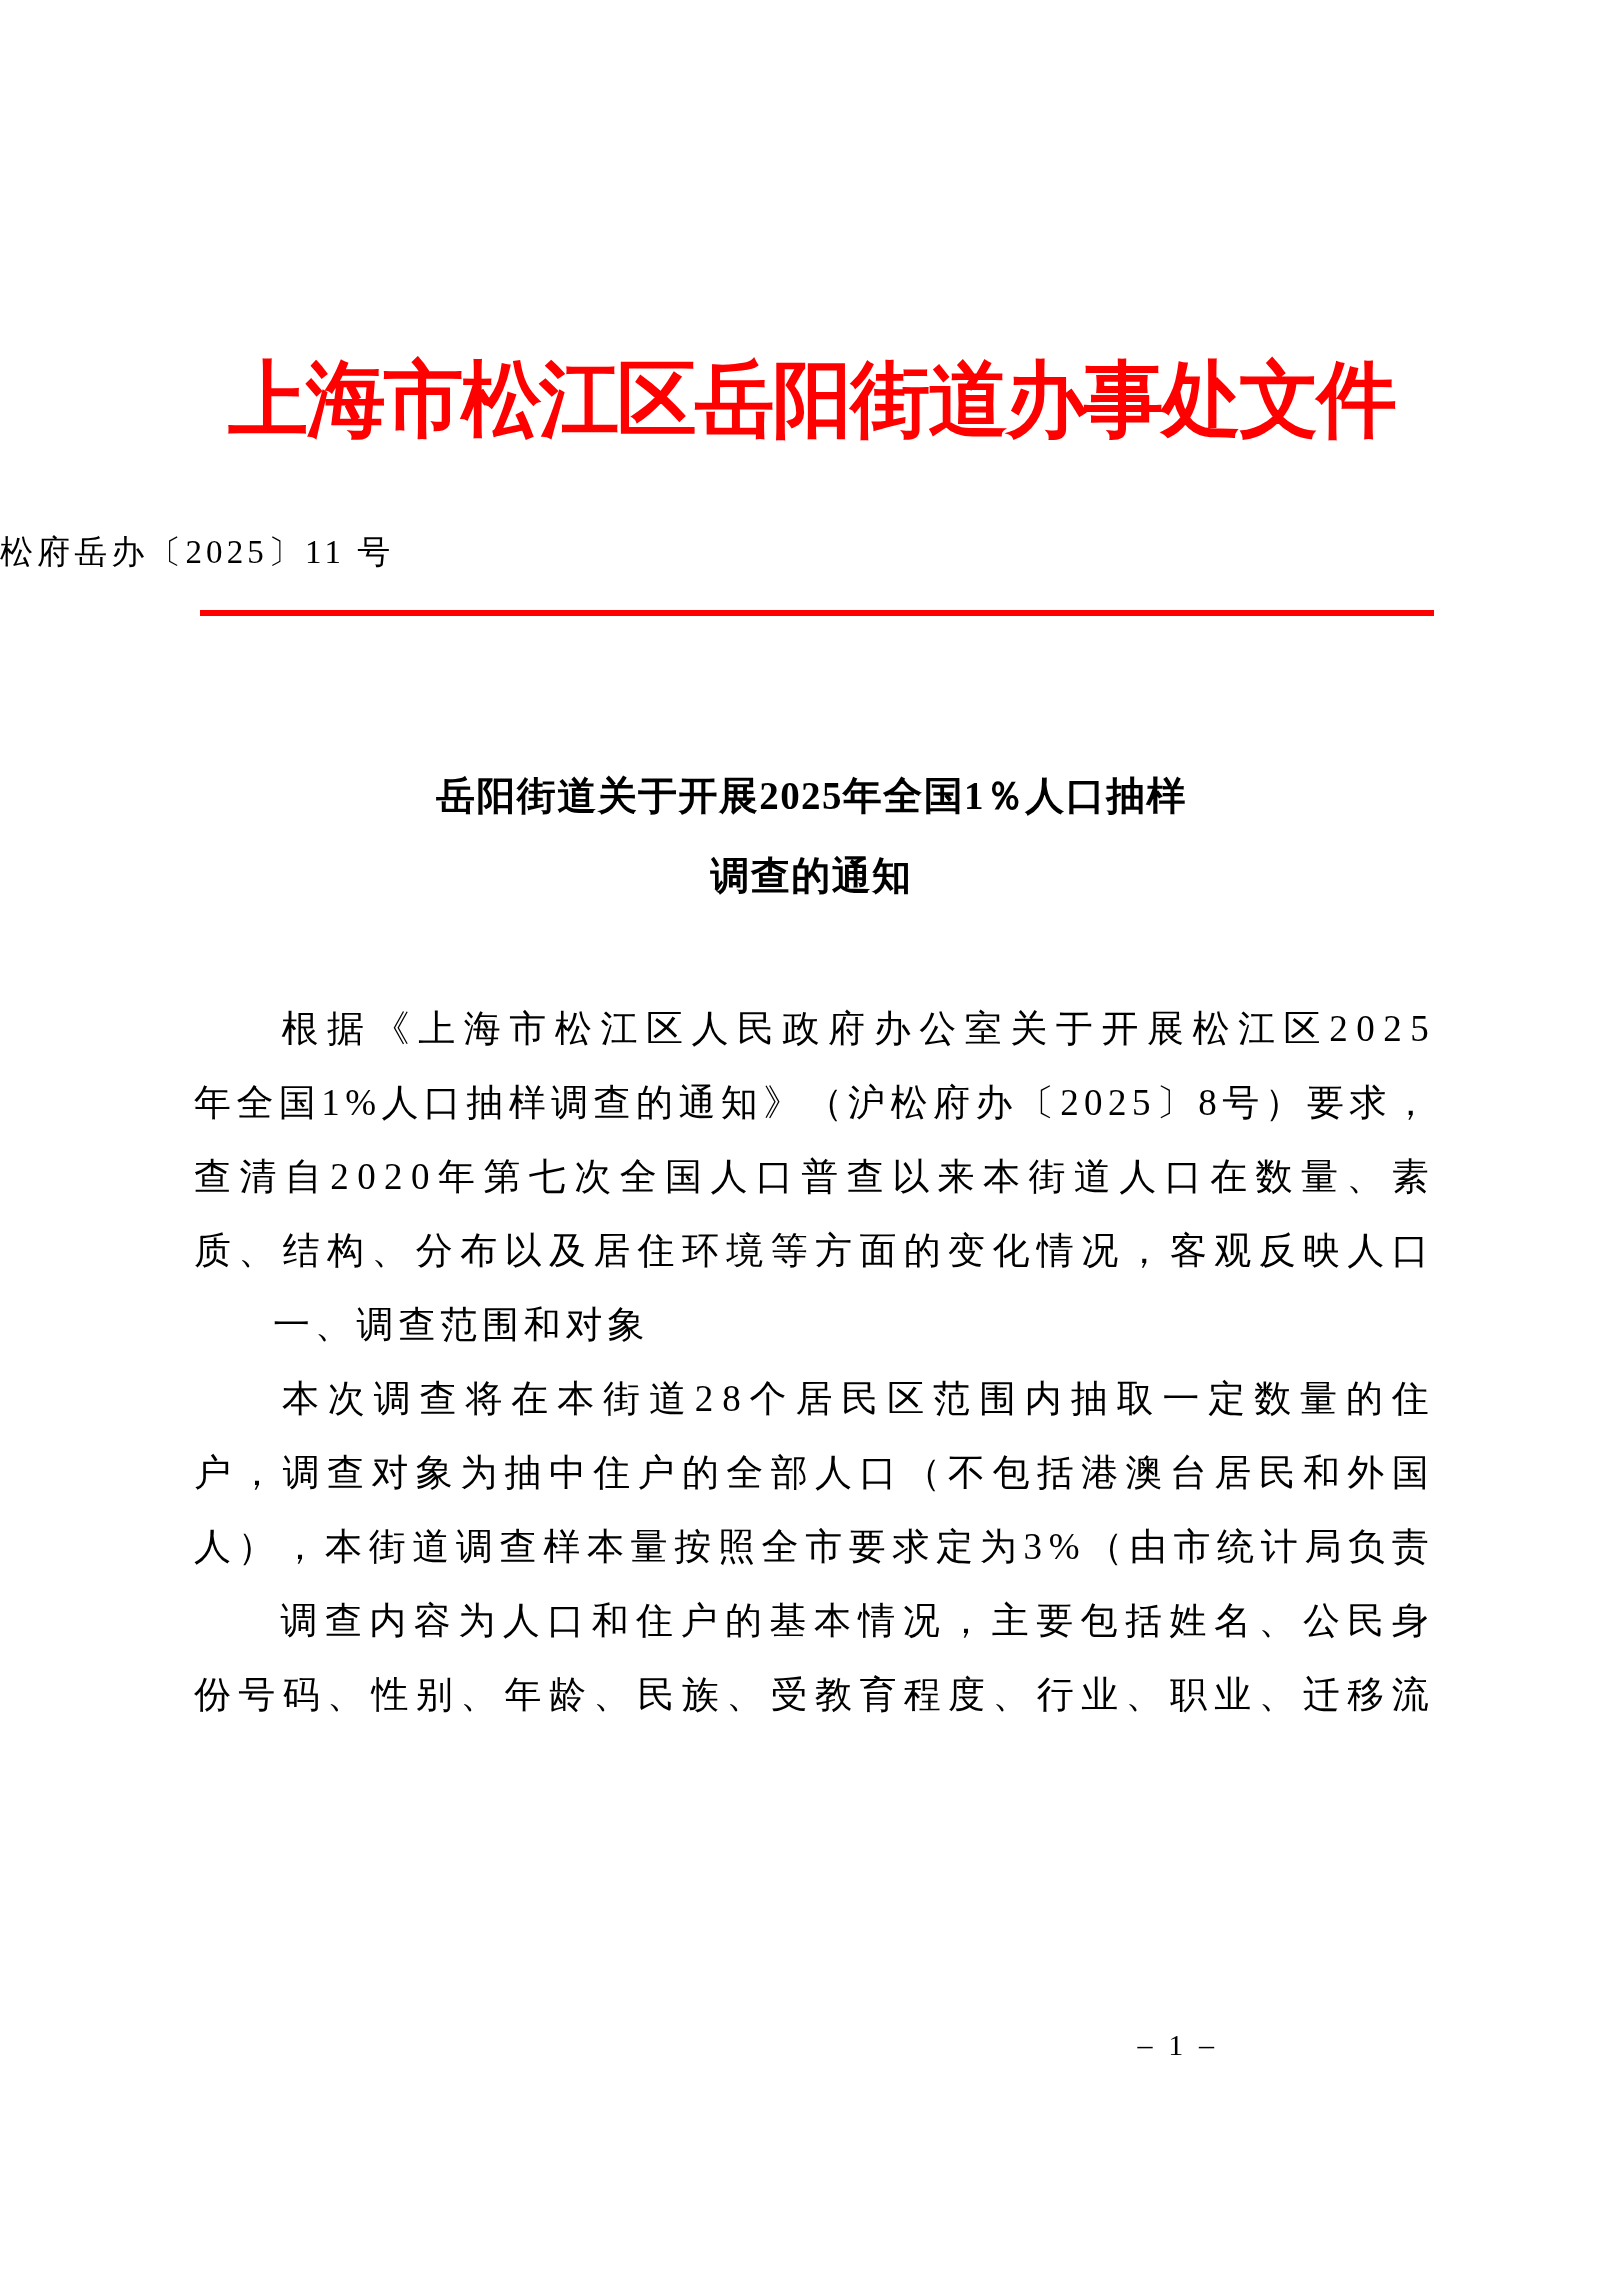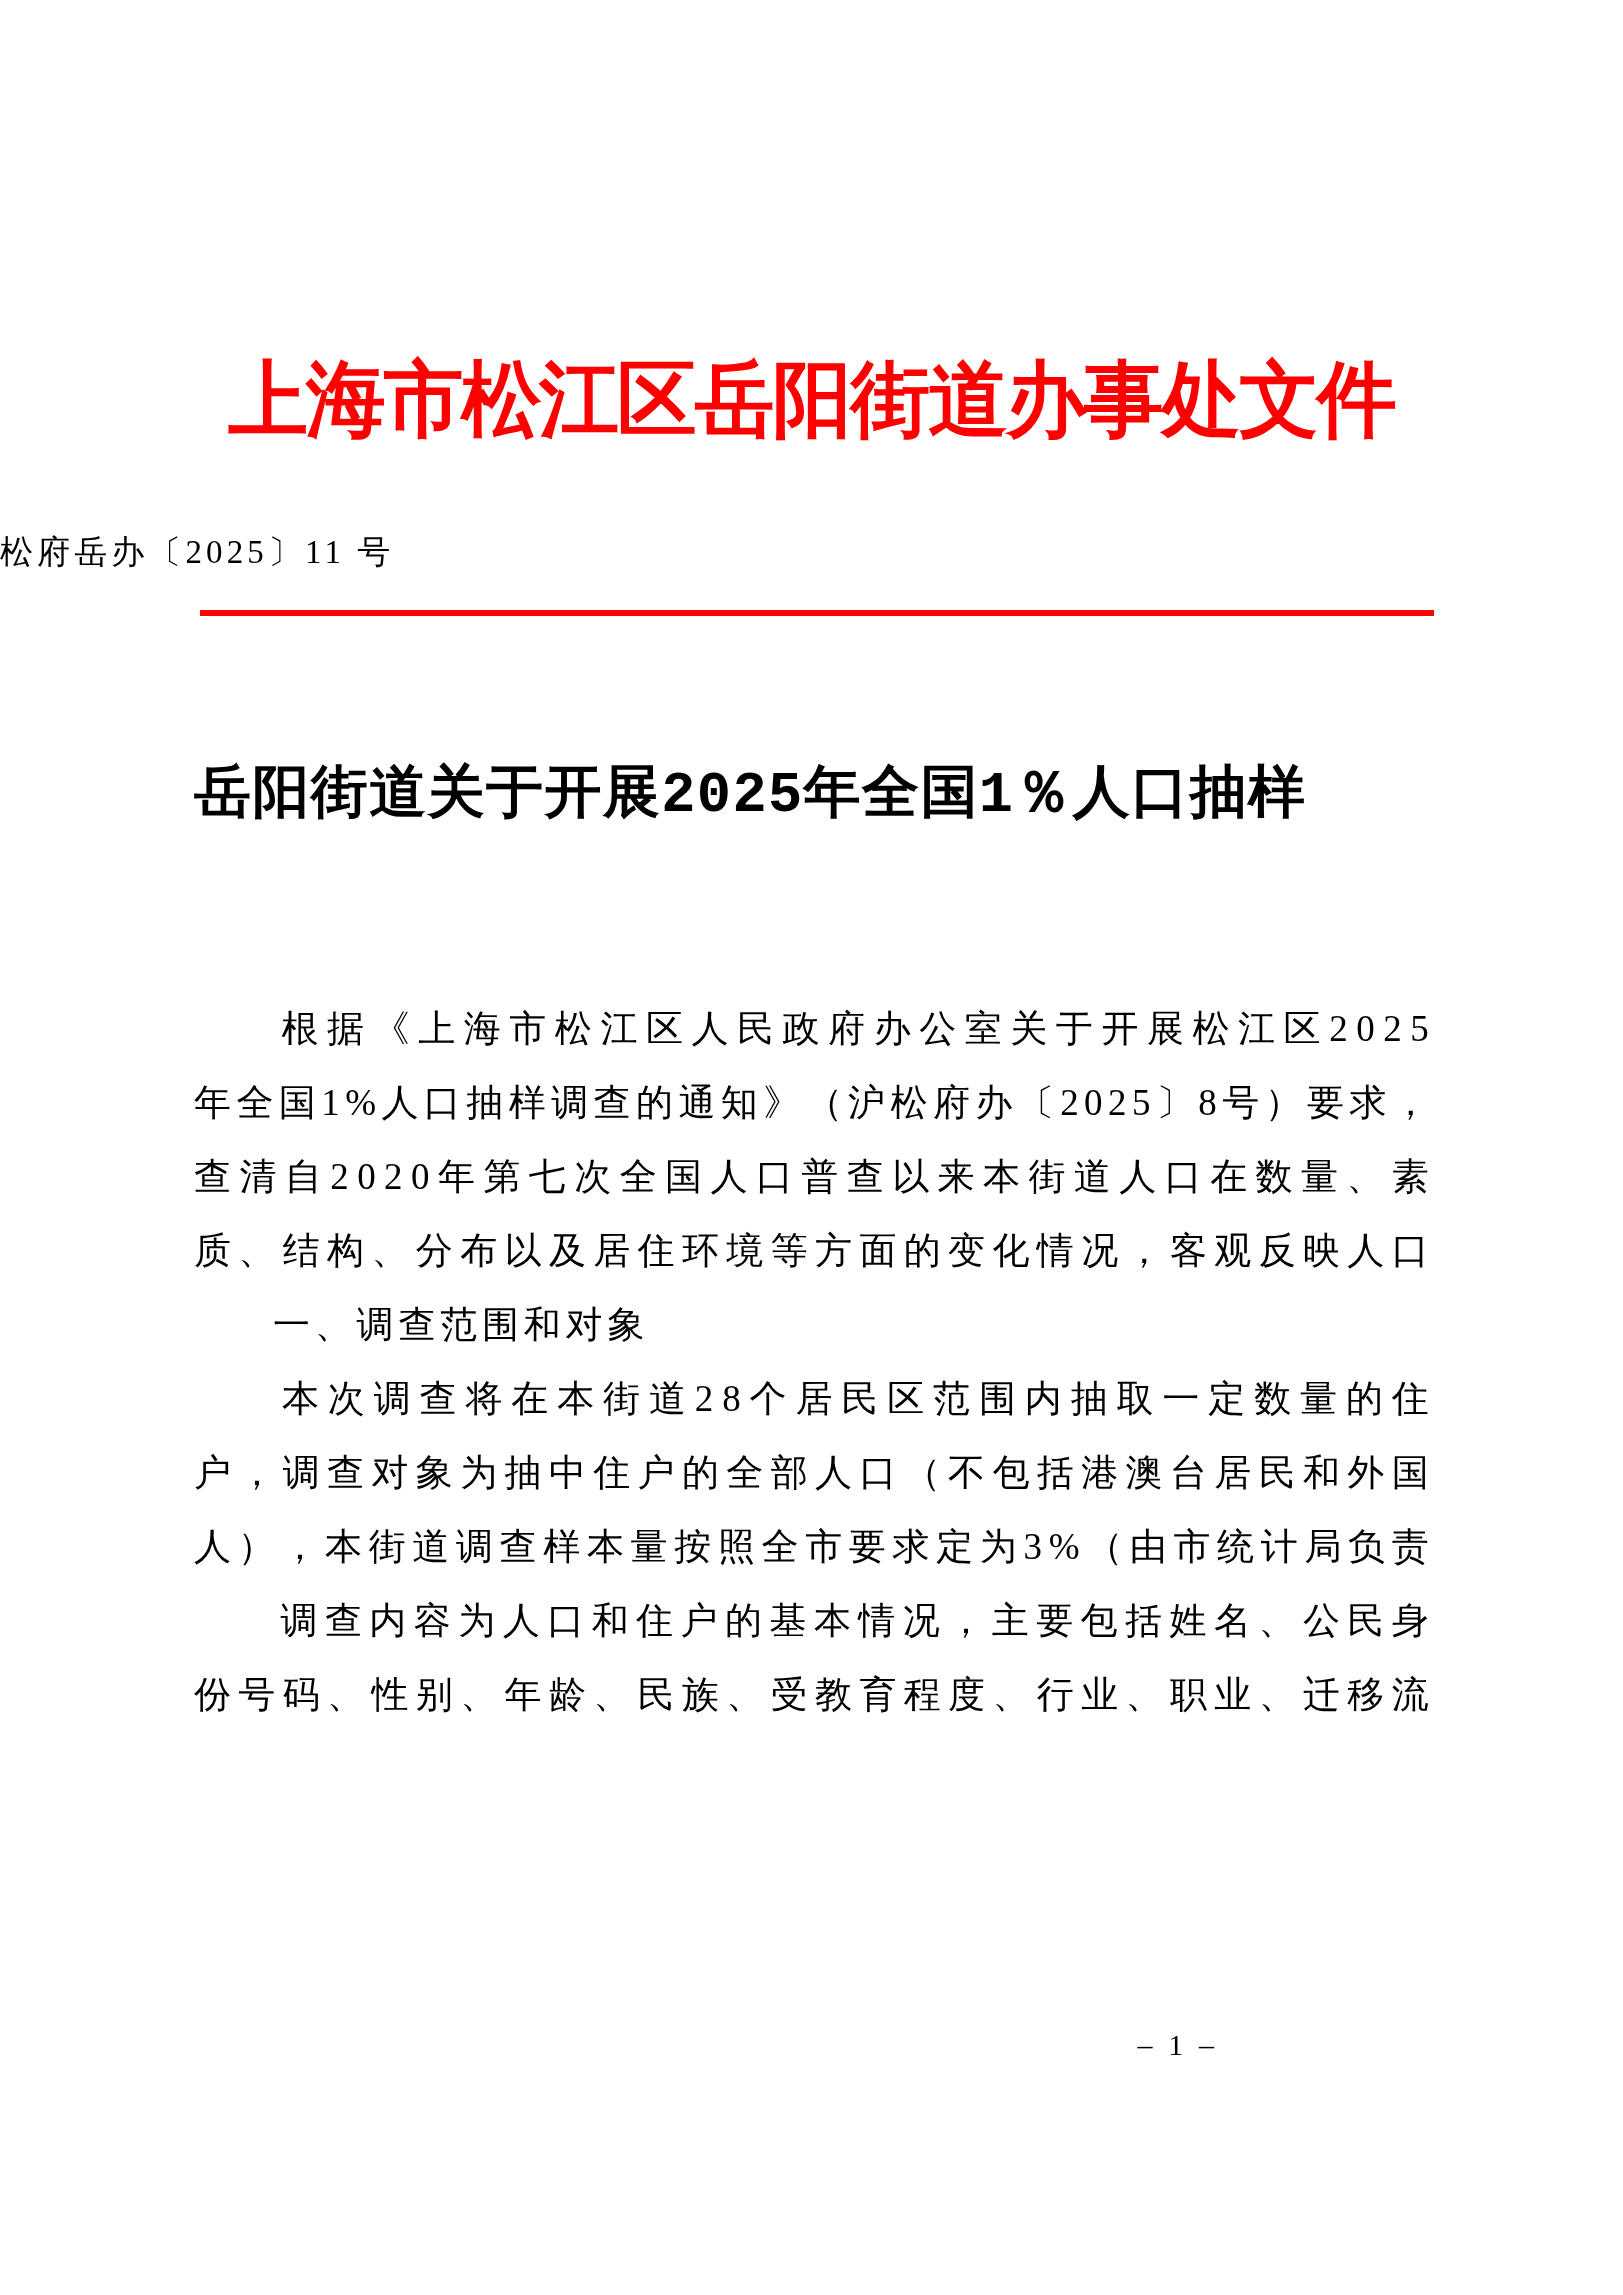--- a/index.html
+++ b/index.html
@@ -48,26 +48,26 @@
     left: 200px;
     width: 1234px;
     height: 6.1px;
   }
   
   .doc-title {
     position: absolute;
     top: 756px;
     left: 194px;
     width: 1235px;
+    text-align: center;
     font-weight: bold;
-    font-size: 57px;
+    font-size: 39px;
     line-height: 80px;
     letter-spacing: 1.4px;
     white-space: nowrap;
-    font-family: Liberation Mono, monospace;
   }
   
   .body-text {
     position: absolute;
     top: 992px;
     left: 194px;
     width: 1235px;
     font-size: 37px;
     line-height: 74px;
   }
@@ -113,20 +113,21 @@
 <div class="page">
 
   <div class="org-title accent-red-text" style="color: rgb(254, 0, 0);">上海市松江区岳阳街道办事处文件</div>
 
   <div class="doc-number">松府岳办〔2025〕11 号</div>
 
   <div class="red-line accent-red-bg" style="background: rgb(254, 0, 0);"></div>
 
   <div class="doc-title">
     <div>岳阳街道关于开展2025年全国1％人口抽样</div>
+    <div>调查的通知</div>
   </div>
 
   <div class="body-text">
     <div class="line char-justify indent">
         <span class="ind"></span>
         <span>根</span>
         <span>据</span>
         <span>《</span>
         <span>上</span>
         <span>海</span>

